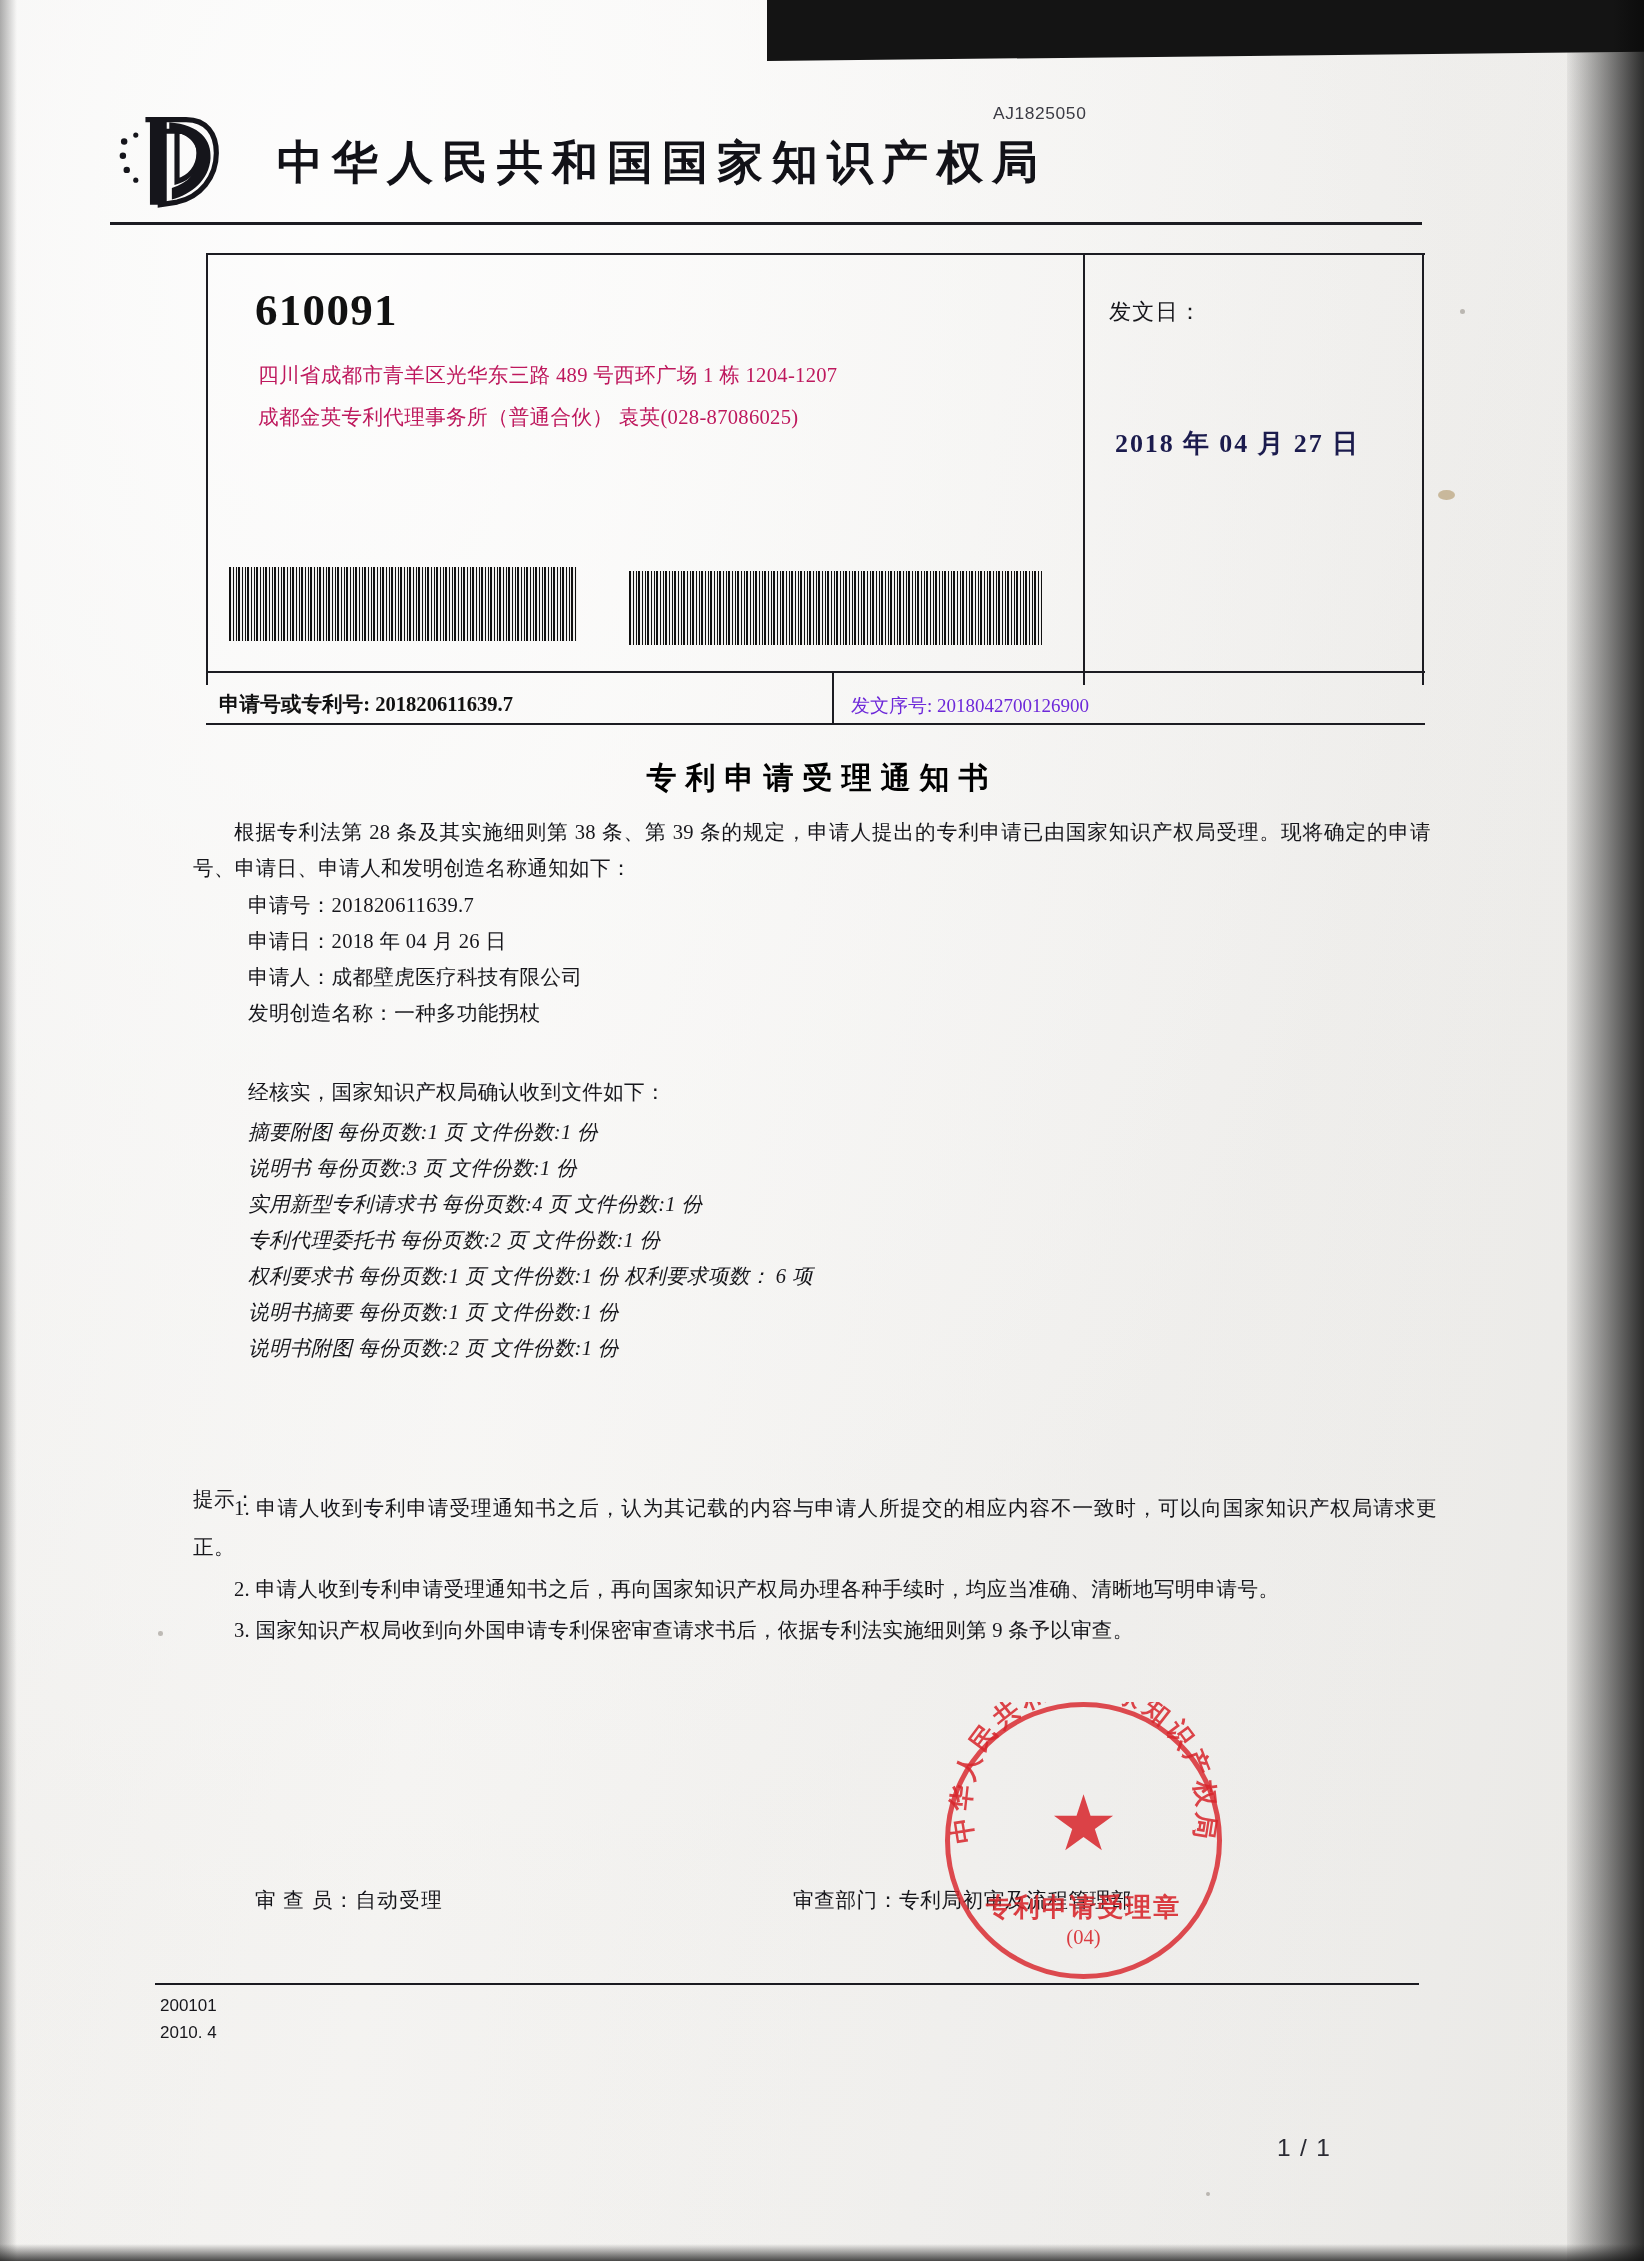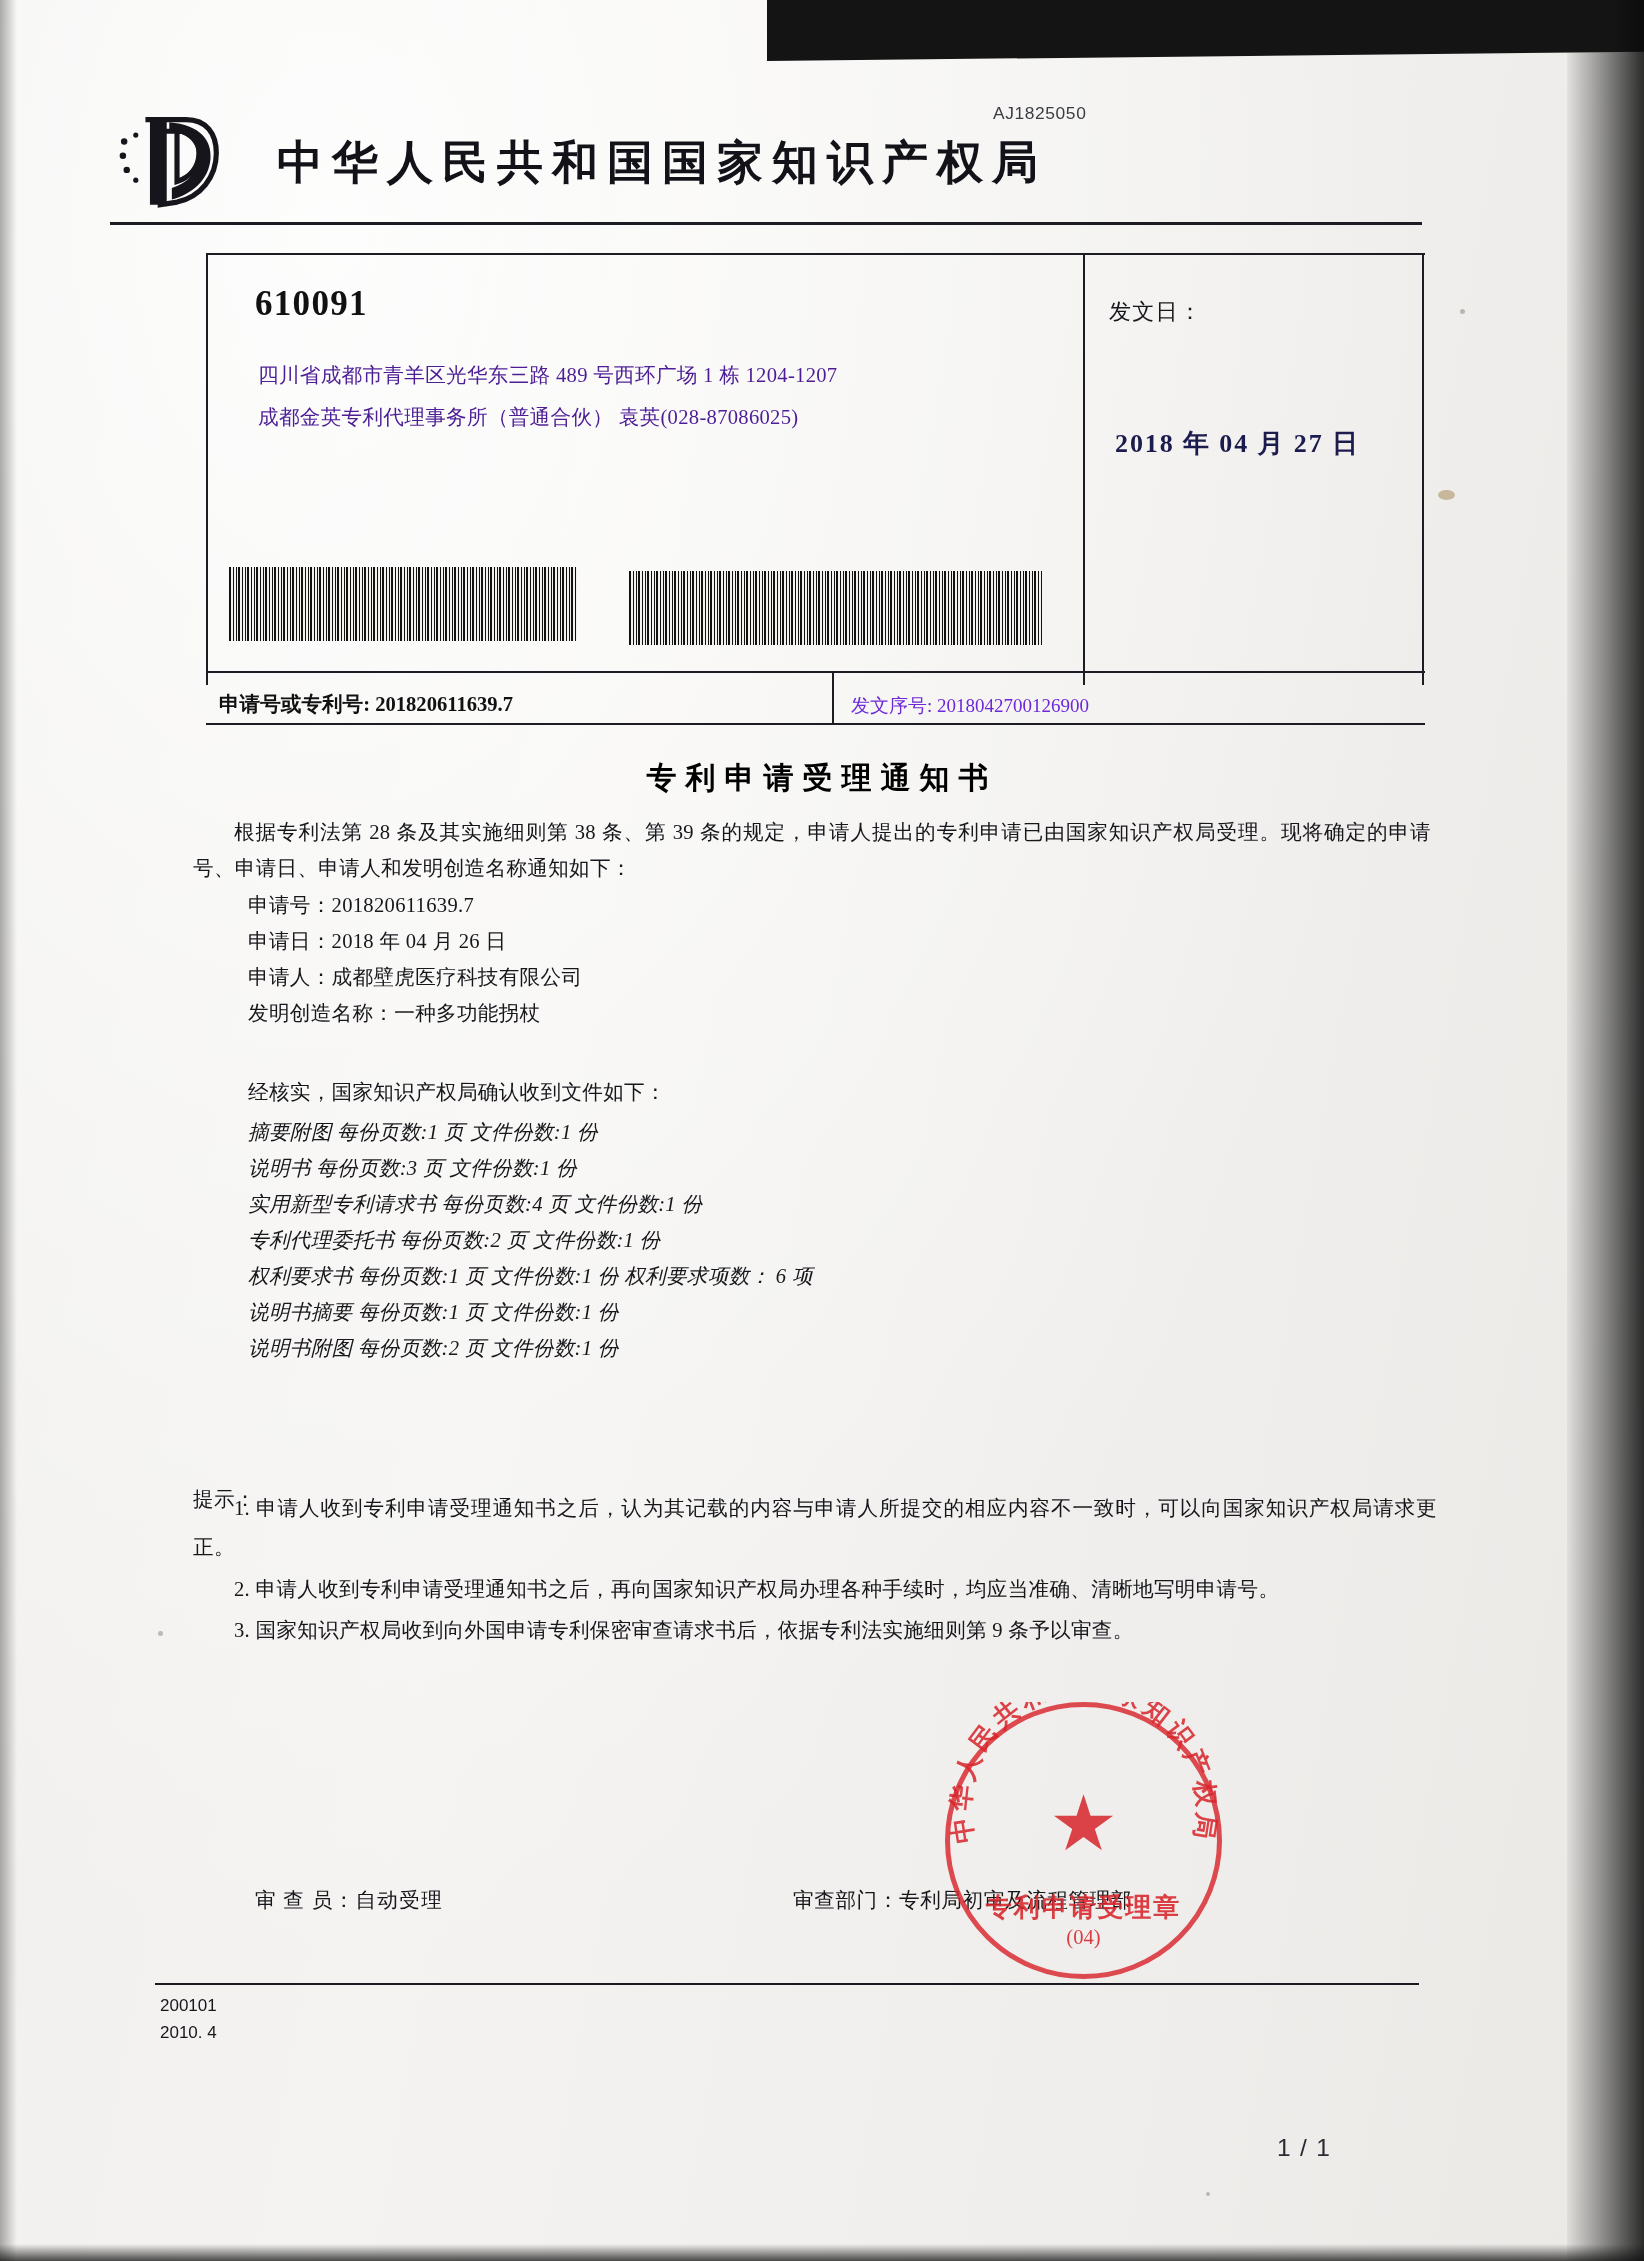--- a/index.html
+++ b/index.html
@@ -85,31 +85,31 @@
   }
   .rule {
     position: absolute;
     background: #1c1c22;
   }
 
   
   .zip {
     position: absolute;
     left: 255px; top: 284px;
-    font-size: 35px;
+    font-size: 45px;
     font-weight: bold;
     letter-spacing: 1.3px;
     color: #111;
     font-family: "Liberation Serif", serif;
   }
   .addr1, .addr2 {
     position: absolute;
     left: 258px;
     font-size: 20.6px;
-    color: #4c1d95;
+    color: #be185d;
     letter-spacing: 0.3px;
     white-space: nowrap;
   }
   .addr1 { top: 361px; }
   .addr2 { top: 403px; }
 
   .issue-label {
     position: absolute;
     left: 1109px; top: 297px;
     font-size: 22px;

